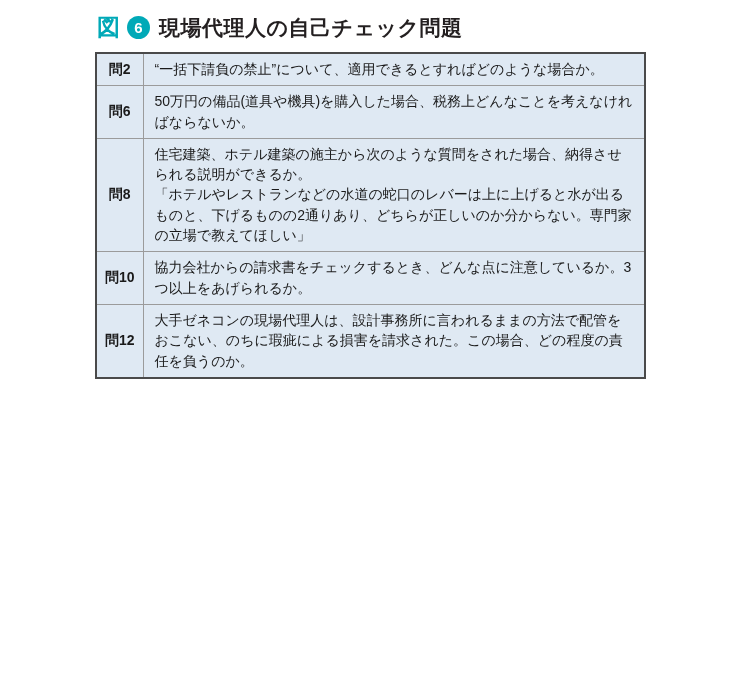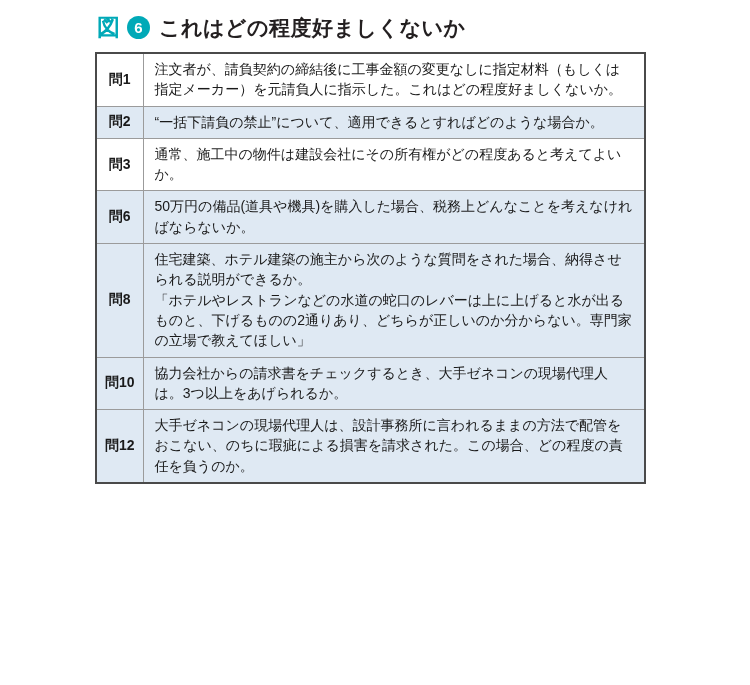--- a/index.html
+++ b/index.html
@@ -79,58 +79,50 @@
   tr.alt { background: #dfe9f3; }
 </style>
 </head>
 <body>
 
 <div class="page">
 
   <div class="fig-header">
     <span class="fig-label">図</span>
     <span class="fig-num-circle">6</span>
-    <span class="fig-title">これはどの程度好ましくないか</span>
+    <span class="fig-title">現場代理人の自己チェック問題</span>
   </div>
 
   <table class="check-table">
     <tbody>
-    <tr>
-      <td class="q-label">問1</td>
-      <td class="q-text">注文者が、請負契約の締結後に工事金額の変更なしに指定材料（もしくは指定メーカー）を元請負人に指示した。これはどの程度好ましくないか。</td>
-    </tr>
 
     <tr class="alt">
       <td class="q-label">問2</td>
       <td class="q-text">“一括下請負の禁止”について、適用できるとすればどのような場合か。</td>
     </tr>
 
-    <tr>
-      <td class="q-label">問3</td>
-      <td class="q-text">通常、施工中の物件は建設会社にその所有権がどの程度あると考えてよいか。</td>
-    </tr>
 
 
 
     <tr class="alt">
       <td class="q-label">問6</td>
       <td class="q-text">50万円の備品(道具や機具)を購入した場合、税務上どんなことを考えなければならないか。</td>
     </tr>
 
 
     <tr class="alt">
       <td class="q-label">問8</td>
       <td class="q-text">住宅建築、ホテル建築の施主から次のような質問をされた場合、納得させられる説明ができるか。
 「ホテルやレストランなどの水道の蛇口のレバーは上に上げると水が出るものと、下げるものの2通りあり、どちらが正しいのか分からない。専門家の立場で教えてほしい」</td>
     </tr>
 
 
     <tr class="alt">
       <td class="q-label">問10</td>
-      <td class="q-text">協力会社からの請求書をチェックするとき、大手ゼネコンの現場代理人は。3つ以上をあげられるか。</td>
+      <td class="q-text">協力会社からの請求書をチェックするとき、どんな点に注意しているか。3つ以上をあげられるか。</td>
     </tr>
 
 
     <tr class="alt">
       <td class="q-label">問12</td>
       <td class="q-text">大手ゼネコンの現場代理人は、設計事務所に言われるままの方法で配管をおこない、のちに瑕疵による損害を請求された。この場合、どの程度の責任を負うのか。</td>
     </tr>
 
   </tbody>
   </table>

